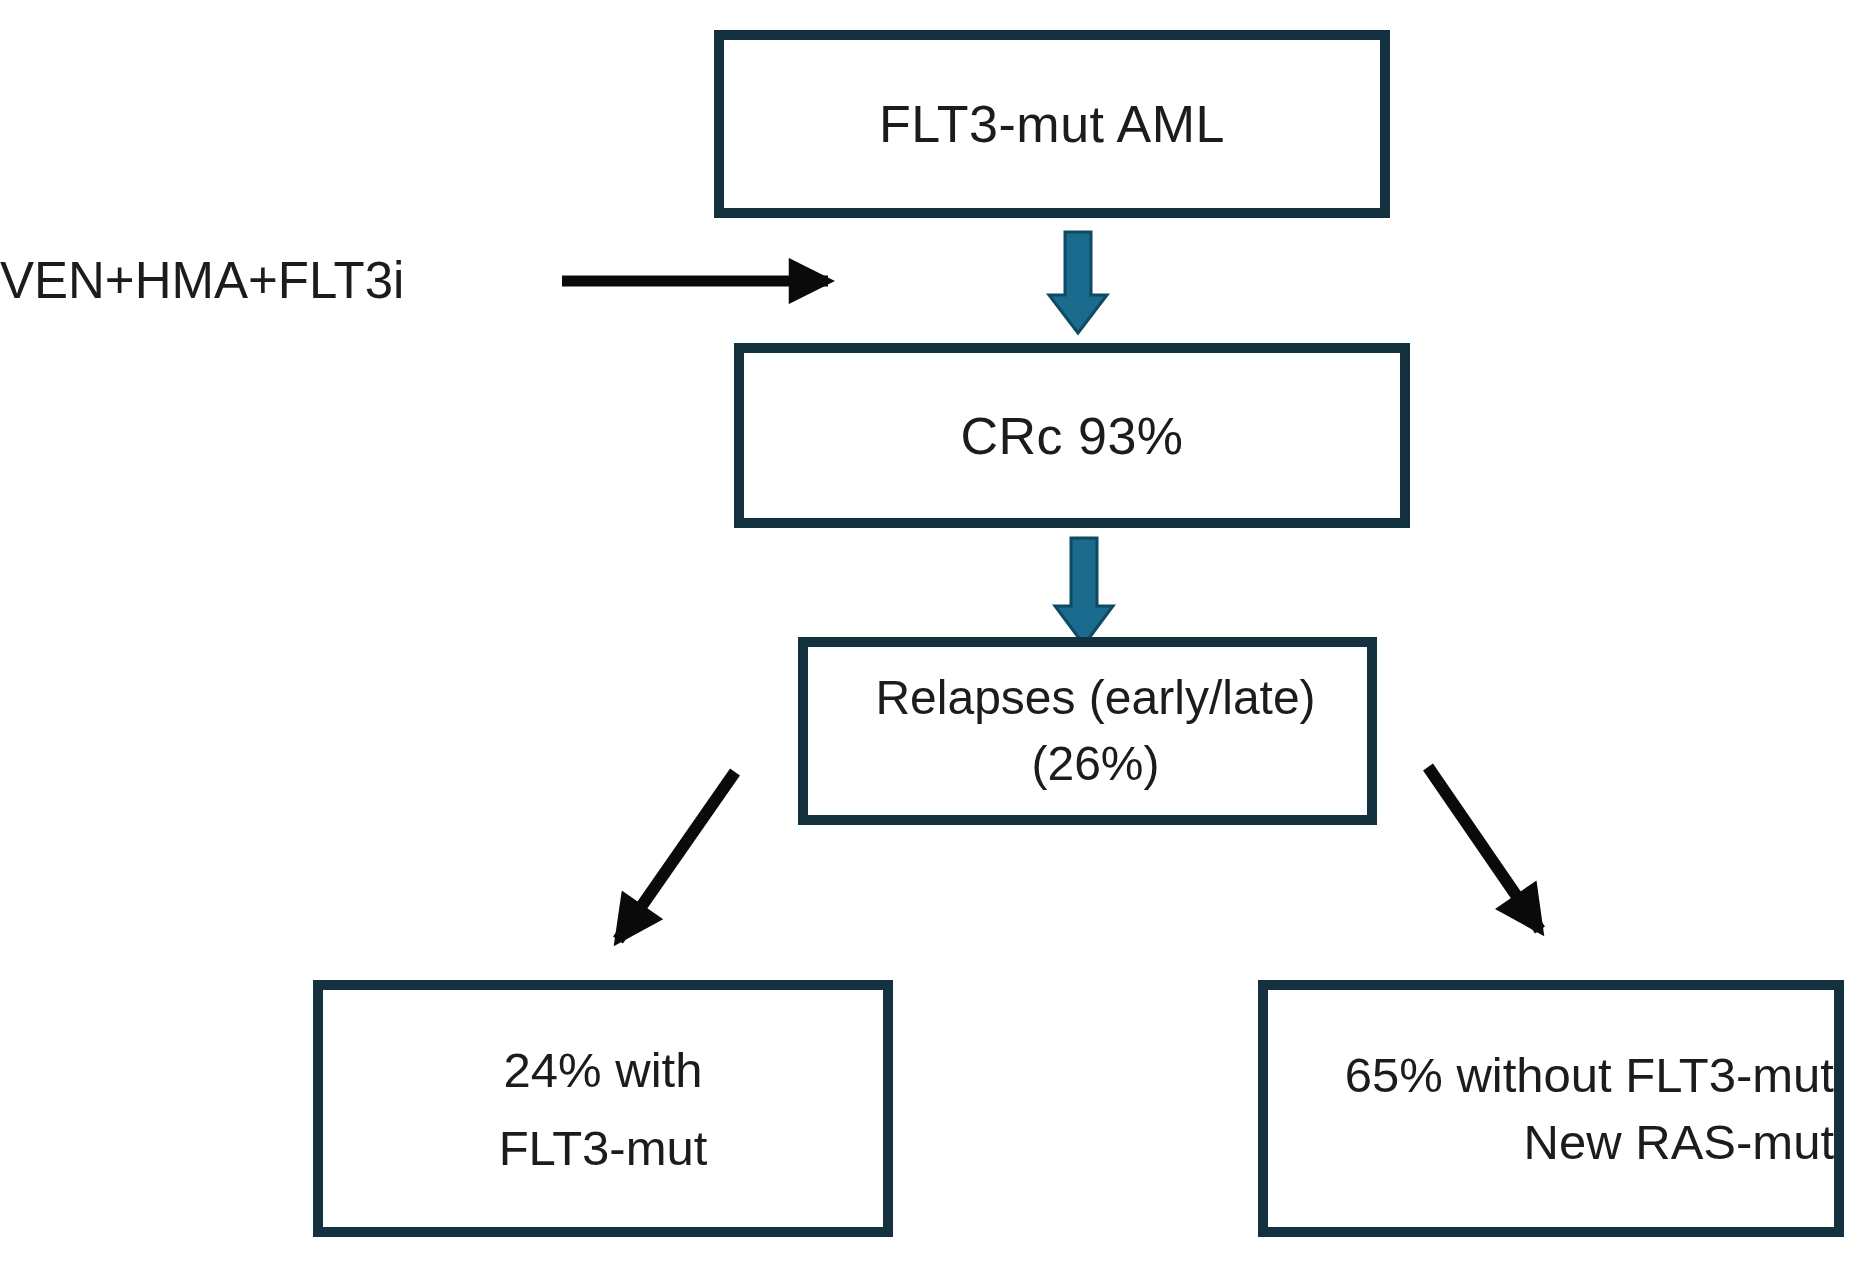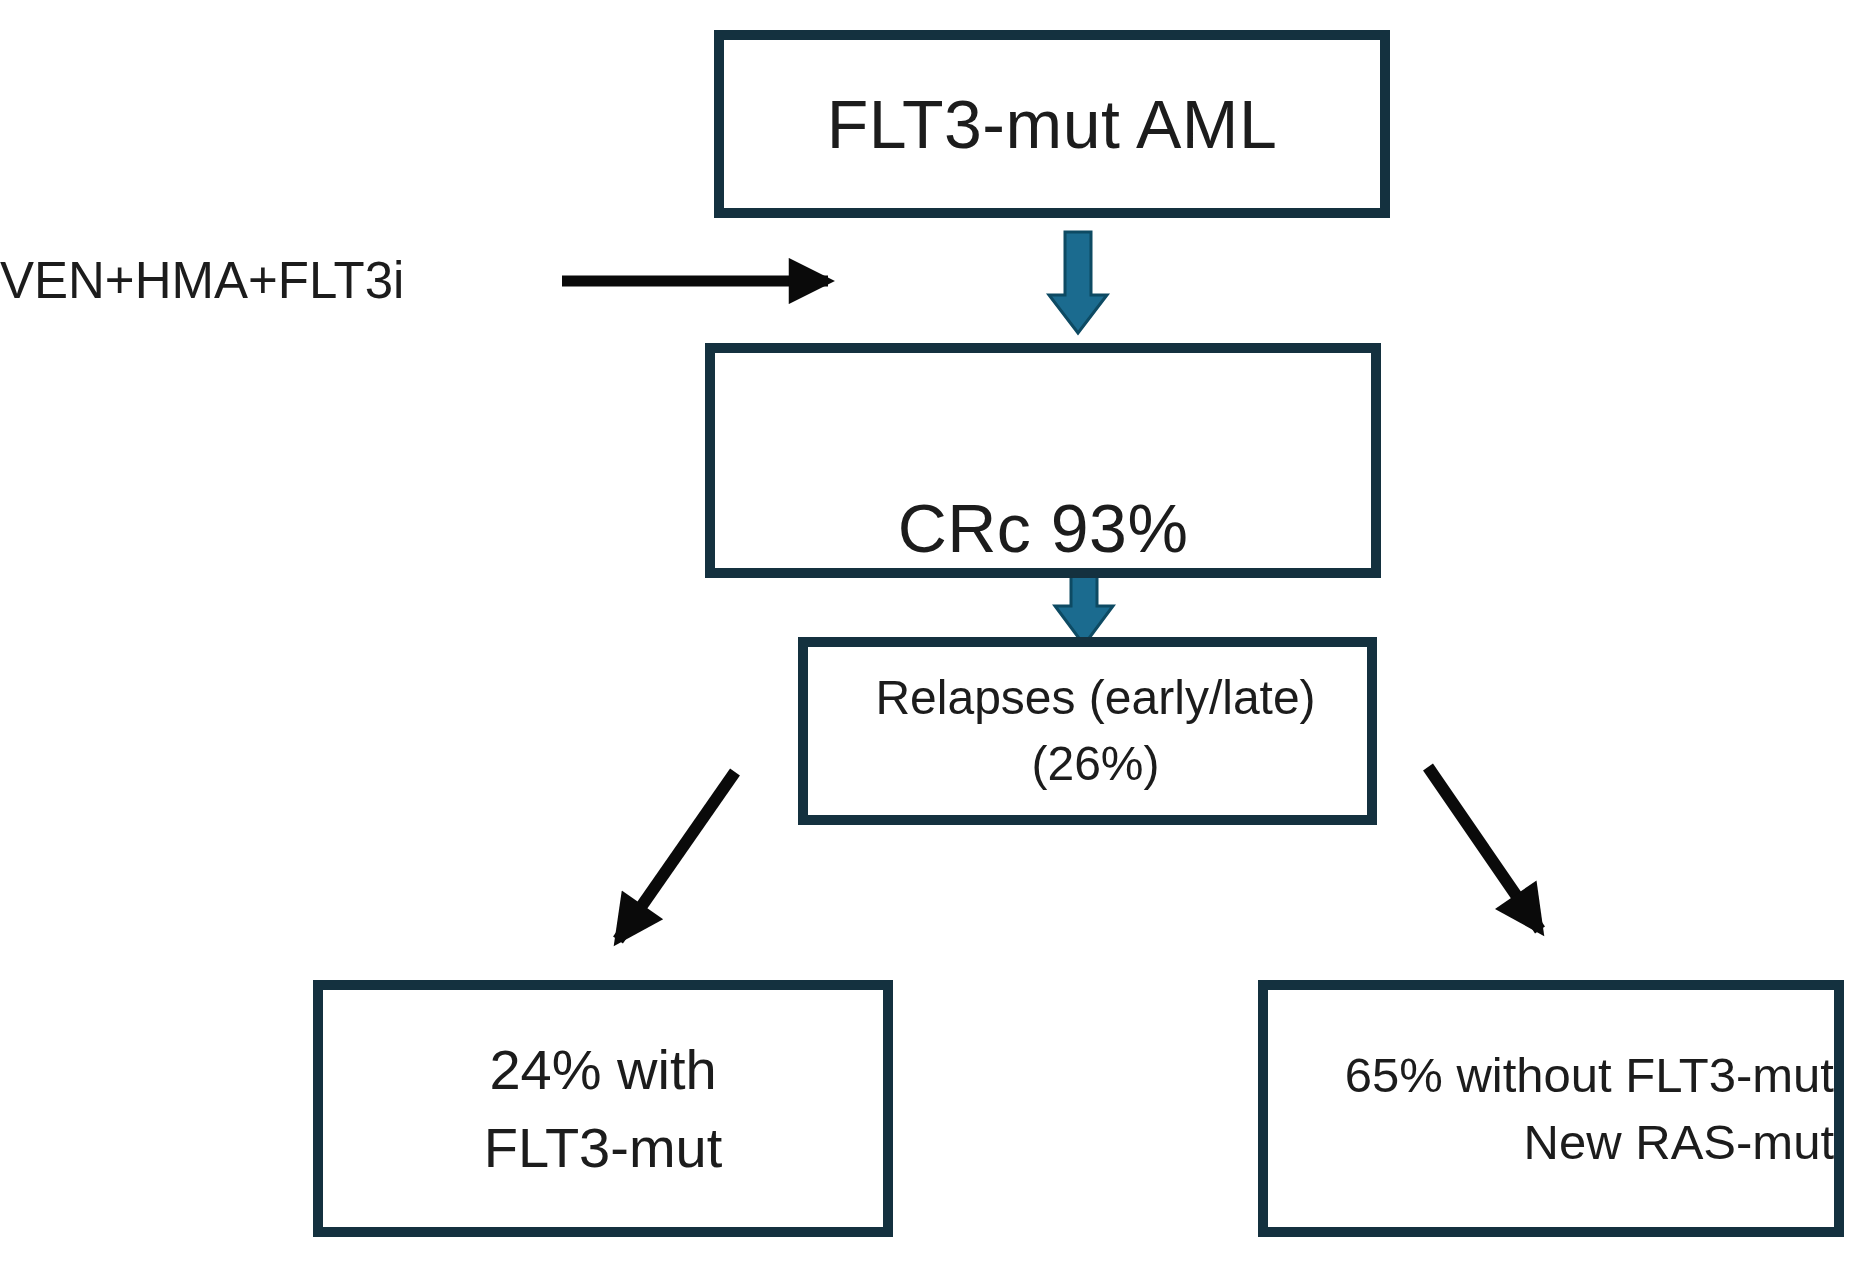--- a/index.html
+++ b/index.html
@@ -23,36 +23,36 @@
     background: var(--box_fill, #ffffff);
     display: flex;
     flex-direction: column;
     align-items: center;
     justify-content: center;
     text-align: center;
   }
   .node .line { display: block; }
 
   #node-flt3-aml   { left: 714px;  top: 30px;   width: 676px; height: 188px; }
-  #node-crc        { left: 705px;  top: 343px;  width: 676px; height: 235px; justify-content: flex-end; }
+  #node-crc        { left: 734px;  top: 343px;  width: 676px; height: 185px; }
   #node-relapses   { left: 798px;  top: 637px;  width: 579px; height: 188px; padding-left: 16px; }
   #node-with-flt3  { left: 313px;  top: 980px;  width: 580px; height: 257px; }
   #node-without-flt3 { left: 1258px; top: 980px; width: 586px; height: 257px; align-items: flex-end; }
 
   #node-flt3-aml .line, #node-crc .line {
-    font-size: 68px;
+    font-size: 52px;
     line-height: 80px;
     letter-spacing: 0.5px;
   }
   #node-relapses .line {
     font-size: 48px;
     line-height: 66px;
   }
   #node-with-flt3 .line {
-    font-size: 56px;
+    font-size: 49px;
     line-height: 78px;
   }
   #node-without-flt3 .line {
     font-size: 49px;
     line-height: 67px;
   }
 
   #treatment-label {
     position: absolute;
     left: 0;

